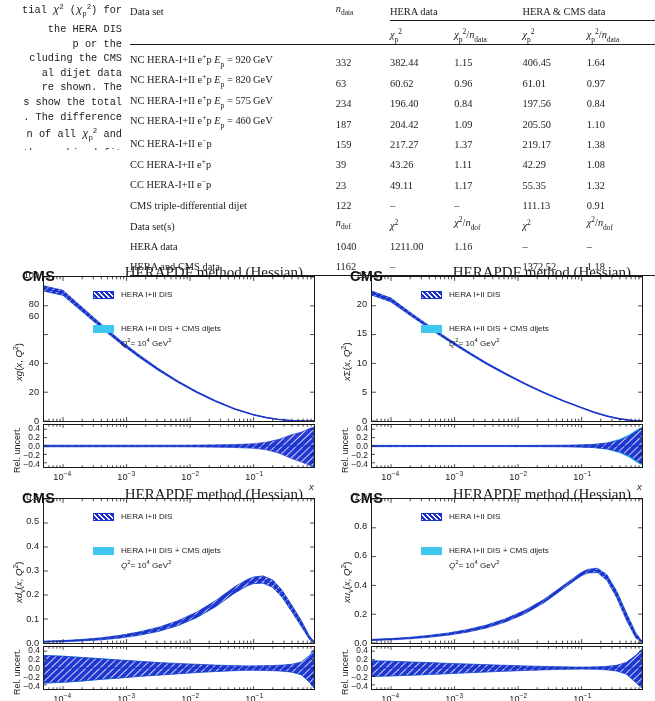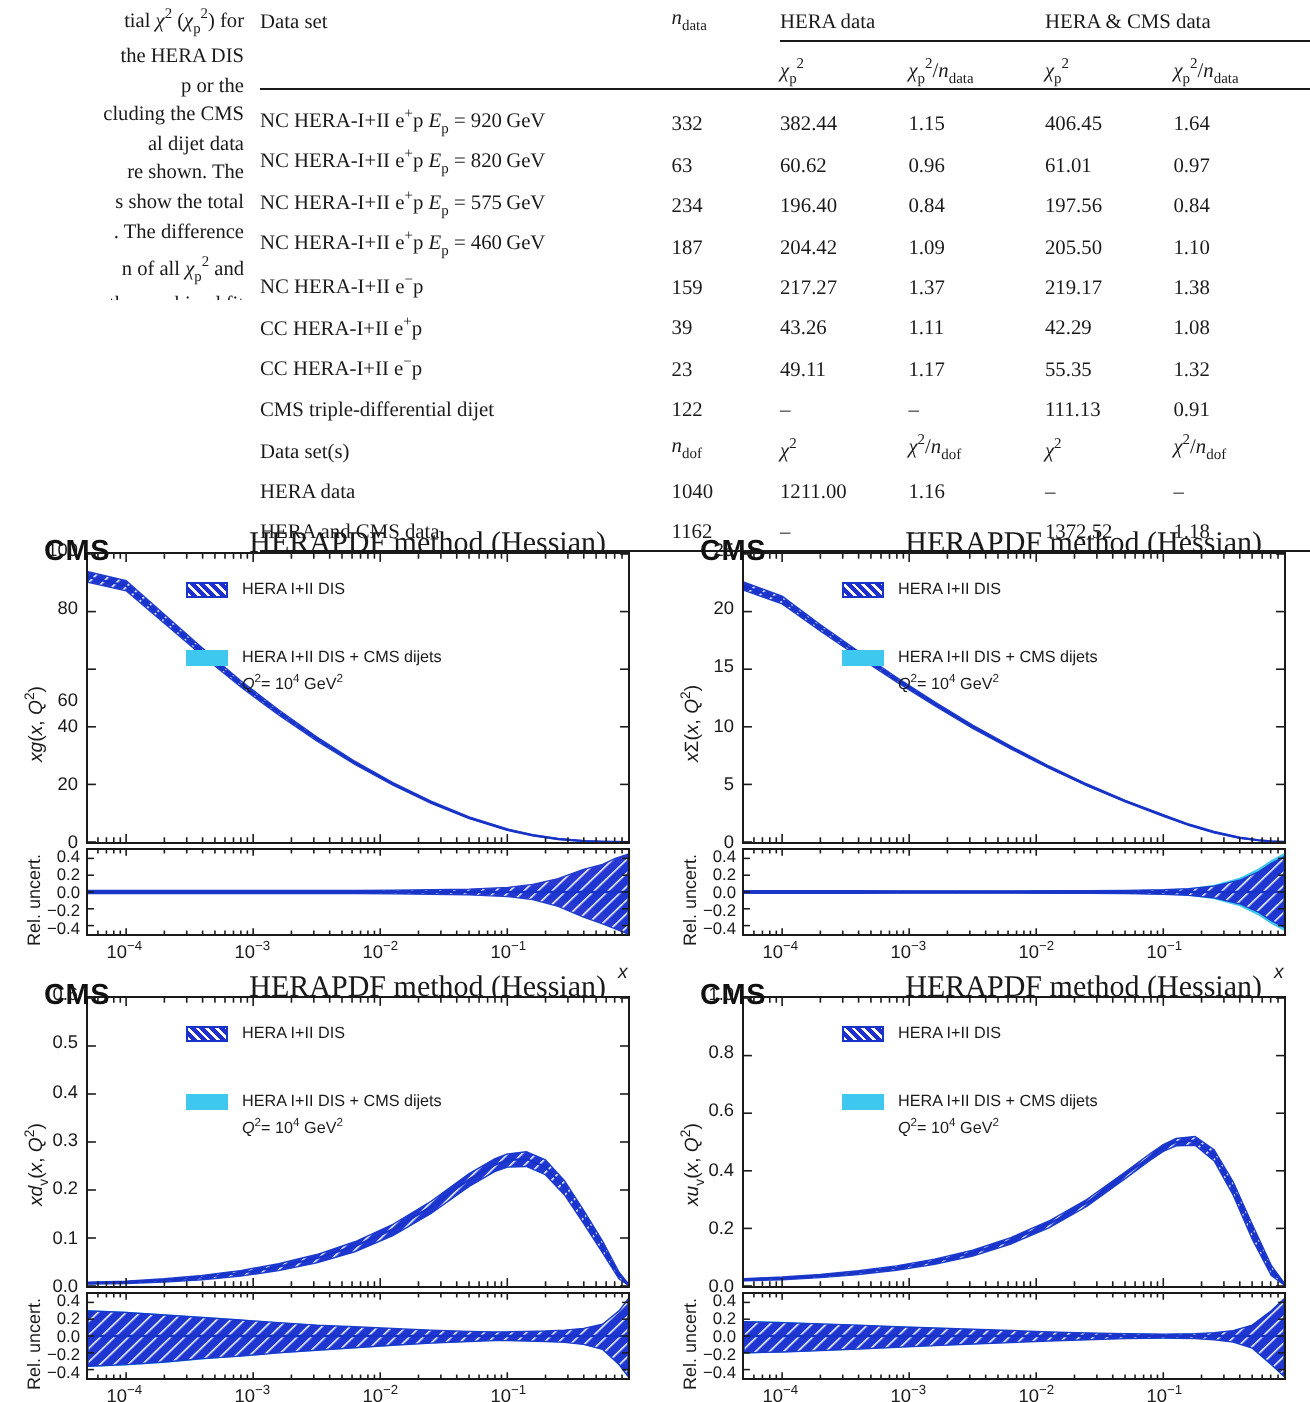--- a/index.html
+++ b/index.html
@@ -13,21 +13,21 @@
     color: #1a1a1a;
     overflow: hidden;
   }
 
   
   #caption-fragment {
     position: absolute;
     left: 0; top: 0;
     width: 126px; height: 150px;
     overflow: hidden;
-    font-family: Liberation Serif, serif;
+    font-family: Liberation Mono, monospace;
     font-size: 10.3px;
     line-height: 14.6px;
     color: #1a1a1a;
   }
   #caption-fragment .cline {
     white-space: nowrap;
     text-align: right;
     padding-right: 4px;
   }
   .sup { font-size: 0.72em; vertical-align: super; }
@@ -583,21 +583,21 @@
         <span class="sw" style="background: rgb(62, 200, 239); border: 0.8px solid rgb(62, 200, 239);"></span>
         <span>HERA I+II DIS + CMS dijets</span>
       </div>
       <div class="lq"><span class="it">Q</span><span class="sup">2</span>= 10<span class="sup">4</span> GeV<span class="sup">2</span></div>
     </div>
     <div class="ylabel-main" style="left: 12px; top: 119px;"><span class="it">xg</span>(<span class="it">x</span>, <span class="it">Q</span><span class="sup">2</span>)</div>
     <div class="ylabel-ratio" style="left: 12px; top: 211px;">Rel. uncert.</div>
   <div class="ytick" style="left: 5px; top: 154px;">0</div>
       <div class="ytick" style="left: 5px; top: 124.8px;">20</div>
       <div class="ytick" style="left: 5px; top: 95.6px;">40</div>
-      <div class="ytick" style="left: 5px; top: 83px; text-align: right;">60</div>
+      <div class="ytick" style="left: 5px; top: 49px; text-align: right;">60</div>
       <div class="ytick" style="left: 5px; top: 37.2px;">80</div>
       <div class="ytick" style="left: 5px; top: 8px;">100</div>
       <div class="rtick" style="left: 6px; top: 161.4px;">0.4</div>
       <div class="rtick" style="left: 6px; top: 170.2px;">0.2</div>
       <div class="rtick" style="left: 6px; top: 179px;">0.0</div>
       <div class="rtick" style="left: 6px; top: 187.8px;">−0.2</div>
       <div class="rtick" style="left: 6px; top: 196.6px;">−0.4</div>
       <div class="xtick" style="left: 42.2px; top: 208px;">10<span class="sup">−4</span></div>
       <div class="xtick" style="left: 106.2px; top: 208px;">10<span class="sup">−3</span></div>
       <div class="xtick" style="left: 170.2px; top: 208px;">10<span class="sup">−2</span></div>

